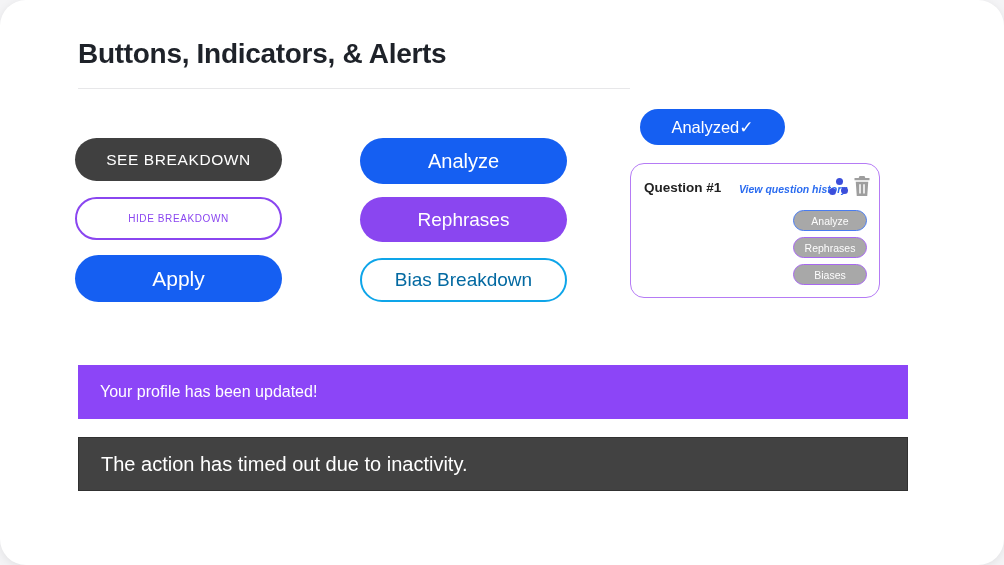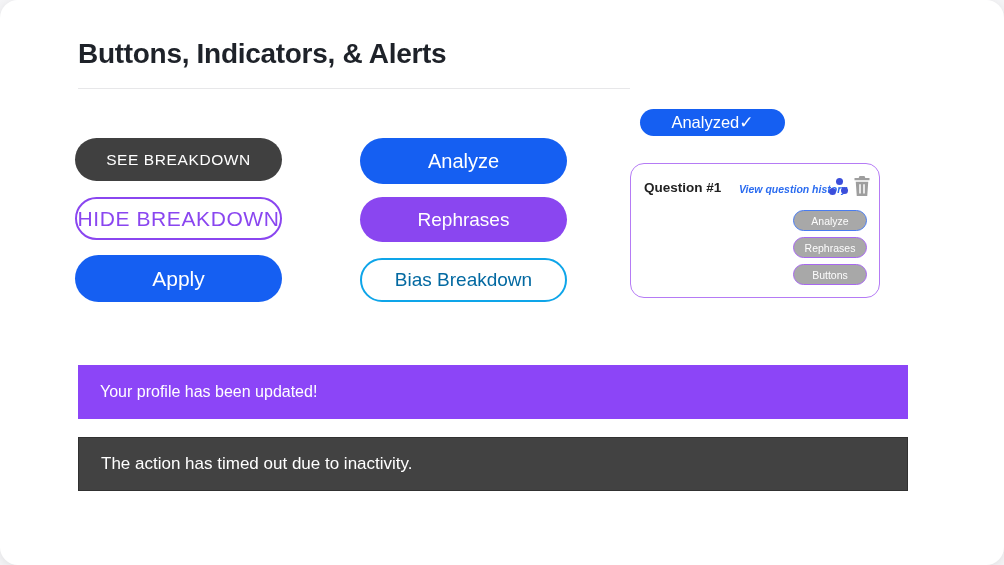--- a/index.html
+++ b/index.html
@@ -2,21 +2,21 @@
 <html><head>
 <meta charset="utf-8">
 <style>
   * { margin: 0; padding: 0; box-sizing: border-box; }
   html, body { background: #f4f4f6; font-family: "Liberation Sans", "DejaVu Sans", sans-serif; }
   .page {
     position: relative;
     width: 1004px;
     height: 565px;
     background: #ffffff;
-    border-radius: 18px;
+    border-radius: 26px;
     box-shadow: 0 2px 10px rgba(0,0,0,0.08);
     overflow: hidden;
     margin: 0 auto;
     padding-left: 28px;
   }
   .page-title {
     position: absolute;
     left: 78px; top: 38px;
     font-size: 28px;
     font-weight: 800;
@@ -34,29 +34,29 @@
     display: flex;
     align-items: center;
     justify-content: center;
     border-radius: 999px;
     border: none;
     cursor: pointer;
     font-family: "Liberation Sans", "DejaVu Sans", sans-serif;
   }
   
   .btn-see      { left: 75px;  top: 138px; width: 207px; height: 43px; background: #404040; color: #fff; font-size: 15.5px; letter-spacing: 0.6px; }
-  .btn-hide     { left: 75px;  top: 197px; width: 207px; height: 43px; background: #fff; border: 2px solid #8a46f0; color: #8a46f0; font-size: 21px; letter-spacing: 0.6px; }
+  .btn-hide     { left: 75px;  top: 197px; width: 207px; height: 43px; background: #fff; border: 2px solid #8a46f0; color: #8a46f0; font-size: 10px; letter-spacing: 0.6px; }
   .btn-apply    { left: 75px;  top: 255px; width: 207px; height: 47px; background: #155ff2; color: #fff; font-size: 21px; }
   
   .btn-analyze  { left: 360px; top: 138px; width: 207px; height: 46px; background: #155ff2; color: #fff; font-size: 20px; }
   .btn-rephr    { left: 360px; top: 197px; width: 207px; height: 45px; background: #8a46f0; color: #fff; font-size: 19px; }
   .btn-bias     { left: 360px; top: 258px; width: 207px; height: 44px; background: #fff; border: 2px solid #0ea5e9; color: #0369a1; font-size: 19px; }
   
   .badge-analyzed {
-    left: 640px; top: 109px; width: 145px; height: 27px;
+    left: 640px; top: 109px; width: 145px; height: 36px;
     background: #155ff2; color: #fff; font-size: 16.5px;
   }
   .badge-analyzed .check { font-size: 17px; font-weight: 700; }
   
   .question-card {
     position: absolute;
     left: 630px; top: 163px;
     width: 250px; height: 135px;
     background: #fff;
     border: 1.5px solid #b57bf5;
@@ -106,21 +106,21 @@
   
   .alert {
     position: absolute;
     left: 78px;
     width: 830px; height: 54px;
     display: flex; align-items: center;
     padding-left: 22px;
     color: #fff;
   }
   .alert-success { top: 365px; background: #8c45f7; font-size: 16px; }
-  .alert-timeout { top: 437px; background: #424242; border: 1px solid #313131; font-size: 17px; }
+  .alert-timeout { top: 437px; background: #424242; border: 1px solid #313131; font-size: 20px; }
 </style>
 </head>
 <body>
 
 <div class="page">
 
   <h1 class="page-title">Buttons, Indicators, &amp; Alerts</h1>
   <div class="title-divider"></div>
 
   <button class="pill btn-see">SEE BREAKDOWN</button>
@@ -148,21 +148,21 @@
 
     <button class="qc-trash">
       <svg viewBox="0 0 24 26" width="20" height="22">
         <path fill="#9e9e9e" d="M9 1h6l1 2.5h5v2.5H3V3.5h5L9 1zm-4.5 7h15l-1.2 17h-12.6L4.5 8zm4.2 3v11h1.8V11H8.7zm4.8 0v11h1.8V11h-1.8z"></path>
       </svg>
     </button>
 
 
     <div class="qc-btn qc-btn-analyze">Analyze</div>
     <div class="qc-btn qc-btn-rephr">Rephrases</div>
-    <div class="qc-btn qc-btn-biases">Buttons</div>
+    <div class="qc-btn qc-btn-biases">Biases</div>
   </div>
 
   <div class="alert alert-success">
     <span>Your profile has been updated!</span>
   </div>
   <div class="alert alert-timeout">
     <span>The action has timed out due to inactivity.</span>
   </div>
 
 </div>

